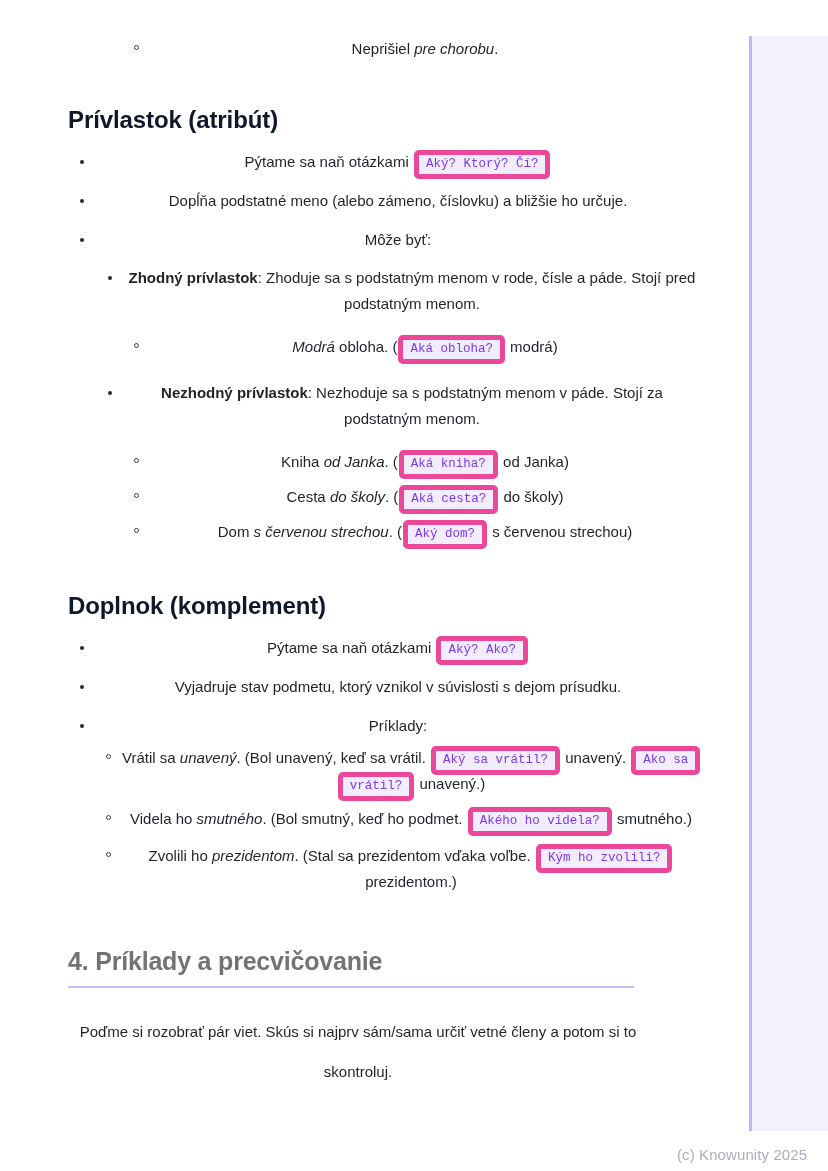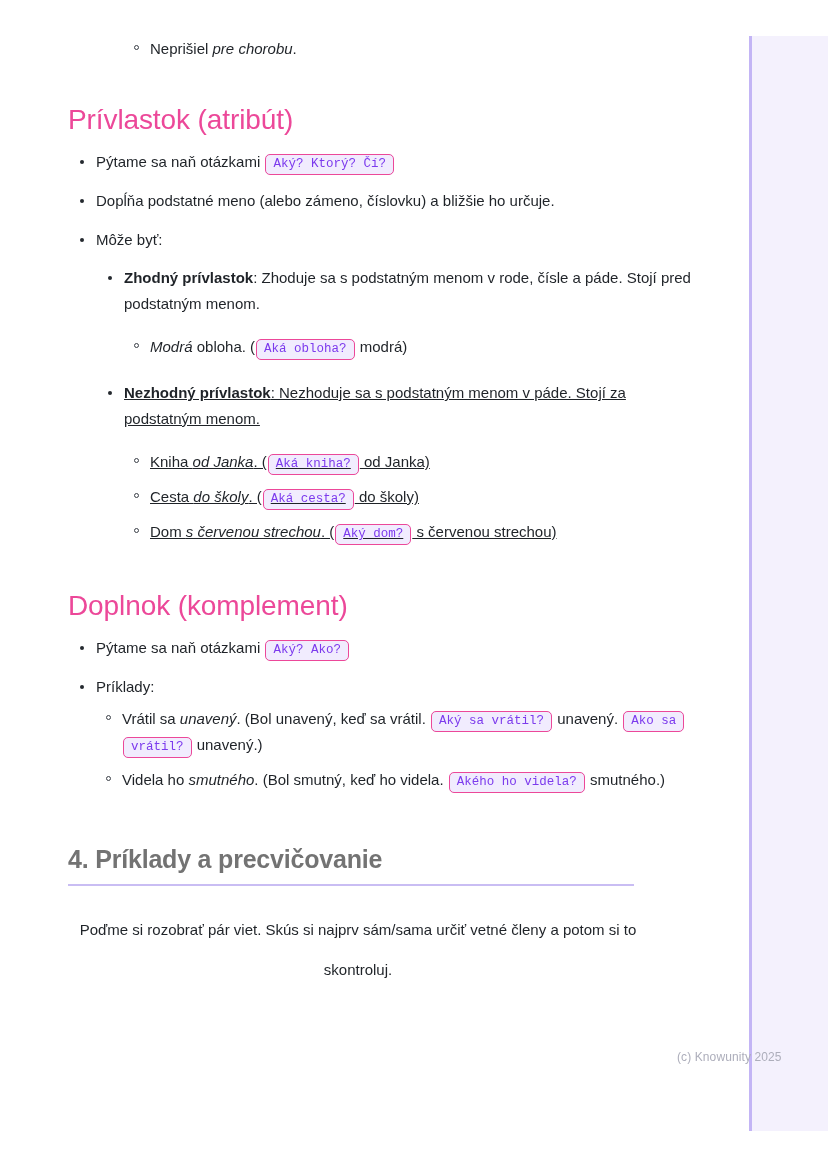--- a/index.html
+++ b/index.html
@@ -34,24 +34,24 @@
     position: absolute;
     top: 0;
     left: 0;
     width: 700px;
     padding: 36px 0 0 68px;
     box-sizing: border-box;
   }
 
   
   h2.section-title {
-    font-size: 28px;
+    font-size: 24px;
     line-height: 26px;
-    font-weight: normal;
-    color: #ec4899;
+    font-weight: bold;
+    color: #0f172a;
     margin: 0 0 16px 0;
     letter-spacing: -0.1px;
   }
   .block-gap { height: 36px; }
 
   h1.big-title {
     font-size: 25px;
     line-height: 30px;
     font-weight: bold;
     color: #737373;
@@ -68,20 +68,21 @@
   
   ul {
     margin: 0;
     padding: 0;
     list-style: none;
   }
   li {
     position: relative;
     font-size: 15px;
     line-height: 26px;
+    text-align: center;
   }
 
   
   ul.lvl1 > li {
     padding-left: 28px;
     margin-bottom: 13px;
   }
   ul.lvl1 > li::before {
     content: "";
     position: absolute;
@@ -137,43 +138,43 @@
 
   
   em, .it { font-style: italic; }
   strong, .bold { font-weight: bold; }
 
   code.badge {
     font-family: "Liberation Mono", monospace;
     font-size: 12.5px;
     color: #7c3aed;
     background: #f1ecfe;
-    border: 1px solid #ec4899;
+    border: 5px solid #ec4899;
     border-radius: 5px;
     padding: 2px 7px 3px 7px;
     white-space: normal;
     line-height: 22px;
     box-decoration-break: clone;
     -webkit-box-decoration-break: clone;
     margin: 0 1px;
   }
 
   p.para {
     font-size: 15px;
     line-height: 40px;
     margin: 0 0 26px 0;
     max-width: 580px;
     text-align: center;
   }
 
   .footer-note {
     position: absolute;
     left: 677px;
-    top: 1050px;
-    font-size: 12px;
+    top: 1146px;
+    font-size: 15px;
     color: #adaebb;
     font-family: "Liberation Sans", sans-serif;
     letter-spacing: 0.1px;
     white-space: nowrap;
   }
 </style>
 </head>
 <body>
 
 <div class="side-panel"></div>
@@ -208,21 +209,21 @@
         <li>
           <strong>Zhodný prívlastok</strong><span>: Zhoduje sa s podstatným menom v rode, čísle a páde. Stojí pred podstatným menom.</span>
 
           <ul class="lvl3">
             <li>
               <em>Modrá</em><span> obloha. (</span><code class="badge">Aká obloha?</code><span> modrá)</span>
             </li>
           </ul>
         </li>
 
-        <li style="margin-top:20px;text-decoration:underline;">
+        <li style="margin-top:20px;">
           <strong>Nezhodný prívlastok</strong><span>: Nezhoduje sa s podstatným menom v páde. Stojí za podstatným menom.</span>
 
           <ul class="lvl3">
             <li>
               <span>Kniha </span><em>od Janka</em><span>. (</span><code class="badge">Aká kniha?</code><span> od Janka)</span>
             </li>
             <li>
               <span>Cesta </span><em>do školy</em><span>. (</span><code class="badge">Aká cesta?</code><span> do školy)</span>
             </li>
             <li>
@@ -239,30 +240,36 @@
 
   <h2 class="section-title">Doplnok (komplement)</h2>
 
   <ul class="lvl1">
 
     <li>
       <span>Pýtame sa naň otázkami </span><code class="badge">Aký? Ako?</code>
     </li>
 
 
+    <li>
+      <span>Vyjadruje stav podmetu, ktorý vznikol v súvislosti s dejom prísudku.</span>
+    </li>
 
     <li class="tight">
       <span>Príklady:</span>
 
       <ul class="lvl3" style="margin-top:6px;">
         <li style="">
           <span>Vrátil sa </span><em>unavený</em><span>. (Bol unavený, keď sa vrátil. </span><code class="badge">Aký sa vrátil?</code><span> unavený. </span><code class="badge">Ako sa vrátil?</code><span> unavený.)</span>
         </li>
         <li style="margin-bottom:11px;">
-          <span>Videla ho </span><em>smutného</em><span>. (Bol smutný, keď ho videla. </span><code class="badge">Akého ho videla?</code><span> smutného.)</span>
+          <span>Videla ho </span><em>smutného</em><span>. (Bol smutný, keď ho podmet. </span><code class="badge">Akého ho videla?</code><span> smutného.)</span>
+        </li>
+        <li>
+          <span>Zvolili ho </span><em>prezidentom</em><span>. (Stal sa prezidentom vďaka voľbe. </span><code class="badge">Kým ho zvolili?</code><span> prezidentom.)</span>
         </li>
       </ul>
     </li>
   </ul>
 
   <div class="block-gap" style="height:40px;"></div>
 
   <h1 class="big-title">4. Príklady a precvičovanie</h1>
   <div class="rule"></div>
 

